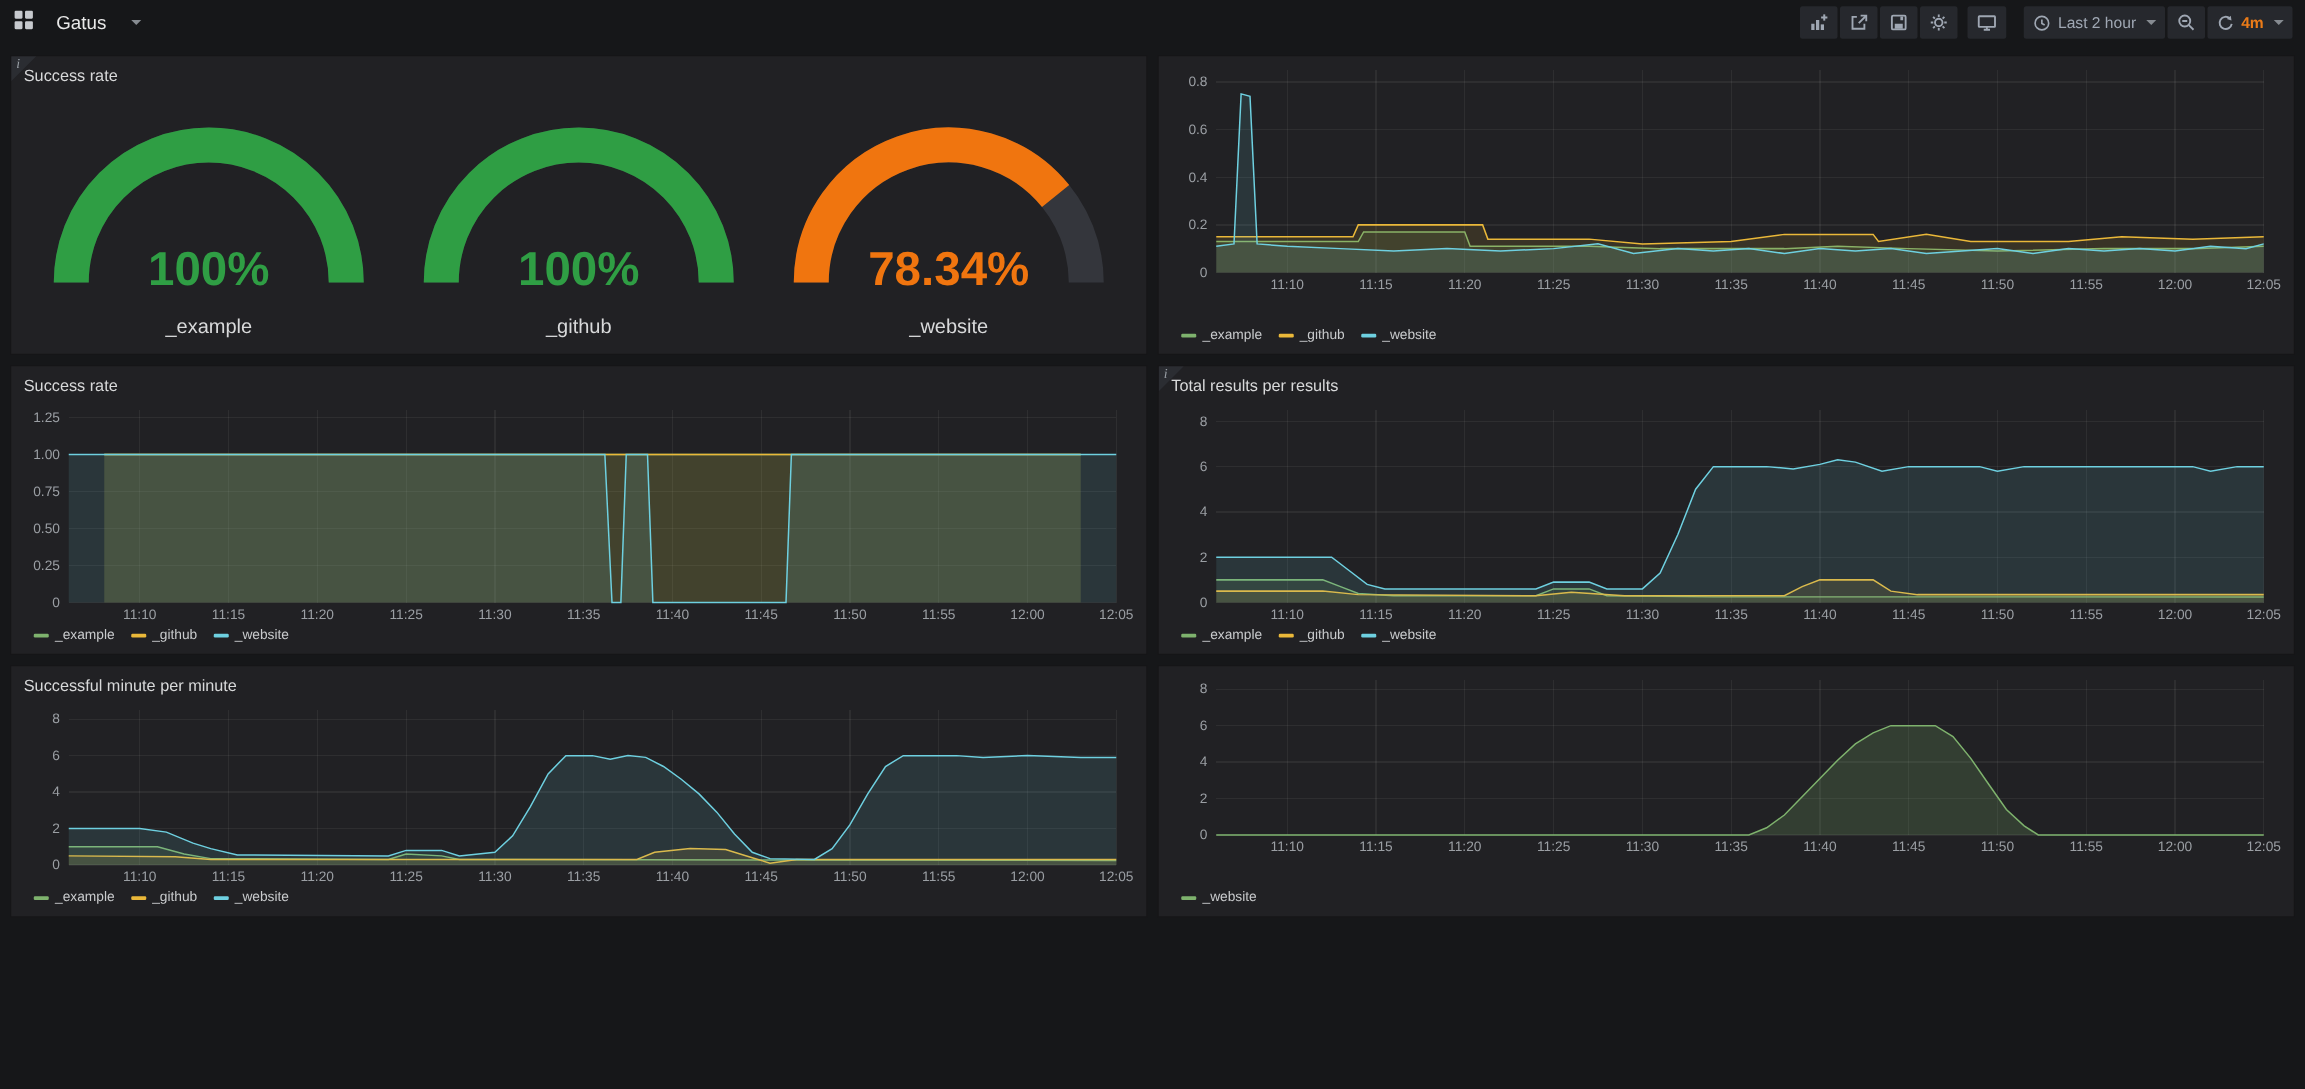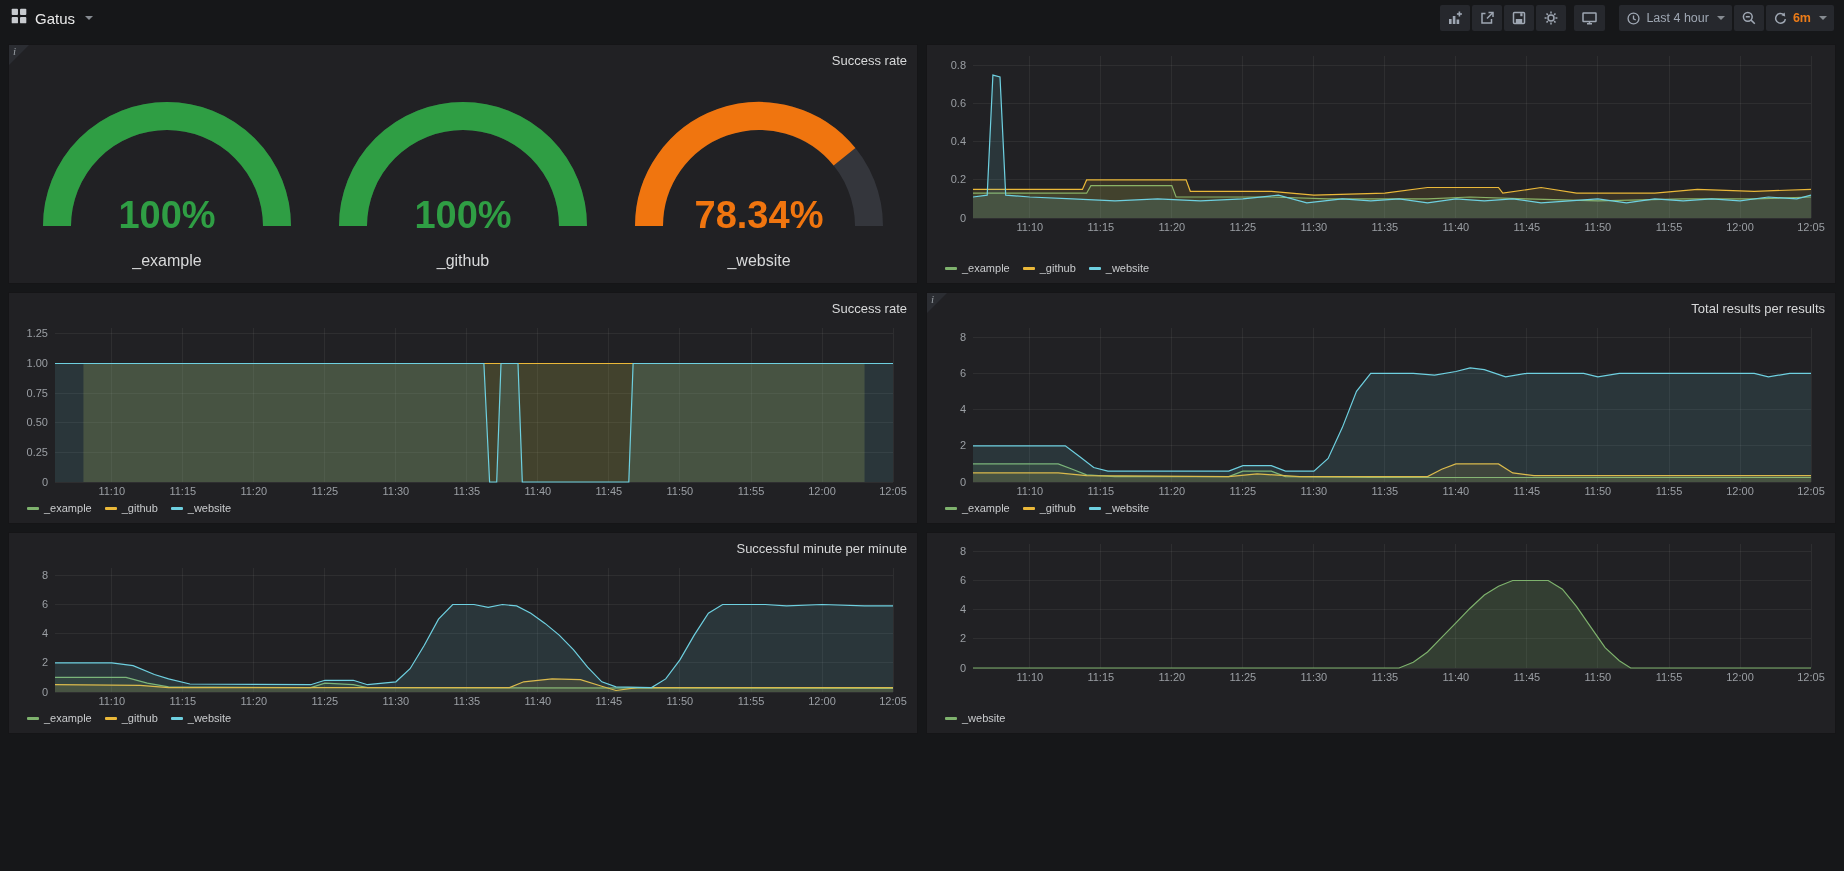--- a/index.html
+++ b/index.html
@@ -2,34 +2,34 @@
 <html><head>
 <meta charset="utf-8">
 <style>
   *{box-sizing:border-box;margin:0;padding:0}
   html,body{width:1844px;height:871px}
   body{background:#161719;font-family:"Liberation Sans","DejaVu Sans",sans-serif;color:#d8d9da;overflow:hidden}
   svg text{font-family:"Liberation Sans","DejaVu Sans",sans-serif}
 
   
   .navbar{height:36px;display:flex;align-items:center;justify-content:space-between;padding:0 10px;background:#161719}
-  .nav-left{display:flex;align-items:center;gap:7px}
+  .nav-left{display:flex;align-items:center;gap:17px}
   .dash-title{font-size:15px;color:#e9e9e9;cursor:pointer}
   .caret{display:inline-block;width:0;height:0;border-left:4px solid transparent;border-right:4px solid transparent;border-top:4px solid #868b91;margin-left:3px}
   .nav-right{display:flex;align-items:center}
   .btn-group{display:flex;align-items:center;gap:2px}
   .icon-btn{display:flex;align-items:center;justify-content:center;gap:5px;height:26px;min-width:30px;padding:0 7px;background:#26282d;border:none;border-radius:2px;color:#9fa7b3;font-size:12.5px;cursor:pointer}
   .icon-btn svg{display:block}
   .gap-sm{width:8px}.gap-md{width:14px}
   .refresh-interval{font-weight:bold}
 
   
   .dashboard{display:grid;grid-template-columns:1fr 1fr;grid-template-rows:240px 232px 202px;gap:8px;padding:8px}
   .panel{background:#212124;border:1px solid rgba(0,0,0,.35);position:relative;display:flex;flex-direction:column;padding:3px 10px 5px;overflow:hidden}
-  .panel-header{height:24px;flex:0 0 24px;display:flex;align-items:center;justify-content:flex-end;font-size:13px;font-weight:500;color:#d8d9da;cursor:pointer}
+  .panel-header{height:24px;flex:0 0 24px;display:flex;align-items:center;justify-content:flex-start;font-size:13px;font-weight:500;color:#d8d9da;cursor:pointer}
   .panel-body{flex:1 1 auto;min-height:0}
   .legend{height:20px;flex:0 0 20px;display:flex;align-items:center;gap:13px;padding-left:8px;font-size:11px;color:#c9cbcd}
   .legend-item{display:inline-flex;align-items:center;cursor:pointer}
   .legend-dash{display:inline-block;width:12px;height:3px;border-radius:1px;margin-right:5px}
   .panel-corner{position:absolute;top:0;left:0;width:0;height:0;border-top:20px solid #2b2d32;border-right:20px solid transparent;z-index:2;cursor:pointer}
   .panel-corner span{position:absolute;top:-20px;left:4px;font-size:11px;color:#9aa0a6;font-style:italic;font-family:"Liberation Serif","DejaVu Serif",serif}
 
   
   .chart svg line.grid{stroke:rgba(255,255,255,0.06);shape-rendering:crispEdges}
   .chart svg text.tick{fill:#9b9fa4;font-size:11px}
@@ -102,37 +102,37 @@
     </button>
     <span class="gap-md"></span>
     <div class="btn-group">
       <button class="icon-btn" title="Time range">
         <svg width="15" height="15" viewBox="0 0 16 16">
             <g fill="none" stroke="#9fa7b3" stroke-width="1.4">
               <circle cx="8" cy="8" r="5.8"></circle>
               <path d="M8 4.8v3.5l2.4 1.3"></path>
             </g>
           </svg>
-        <span>Last 4 hour</span>
+        <span>Last 2 hour</span>
         <span class="caret"></span>
       </button>
       <button class="icon-btn" title="Zoom out time range">
         <svg width="16" height="16" viewBox="0 0 16 16">
             <g fill="none" stroke="#9fa7b3" stroke-width="1.5">
               <circle cx="6.8" cy="6.8" r="4.4"></circle>
               <path d="M10.1 10.1l3.7 3.7M4.8 6.8h4"></path>
             </g>
           </svg>
       </button>
       <button class="icon-btn" title="Refresh dashboard">
         <svg width="15" height="15" viewBox="0 0 16 16">
             <path d="M13.2 8.6A5.2 5.2 0 1 1 11.6 4" fill="none" stroke="#9fa7b3" stroke-width="1.6"></path>
             <path d="M12.4 1.6l.6 4.2-4-1.4z" fill="#9fa7b3"></path>
           </svg>
-        <span class="refresh-interval" style="color: rgb(235, 123, 24);">6m</span>
+        <span class="refresh-interval" style="color: rgb(235, 123, 24);">4m</span>
         <span class="caret"></span>
       </button>
     </div>
   </div>
 </header>
 
 <main class="dashboard">
 
   <section class="panel">
     <div class="panel-corner">

